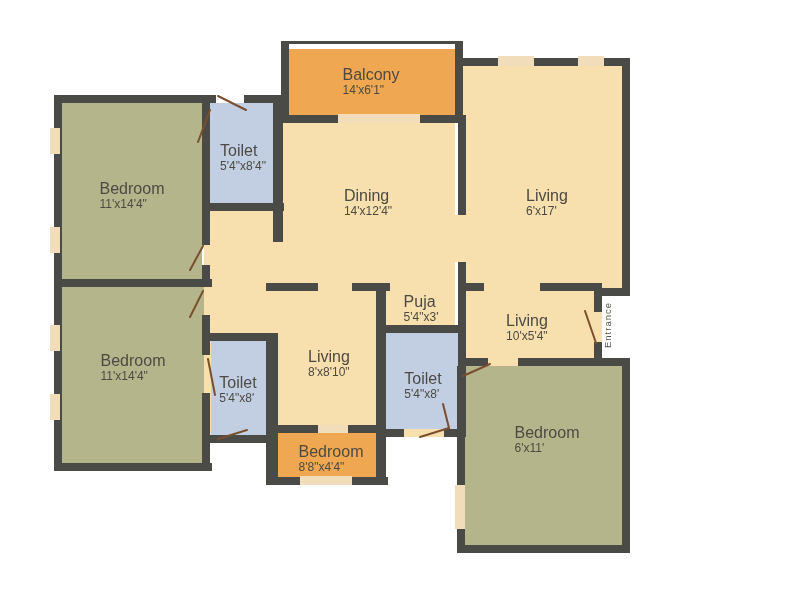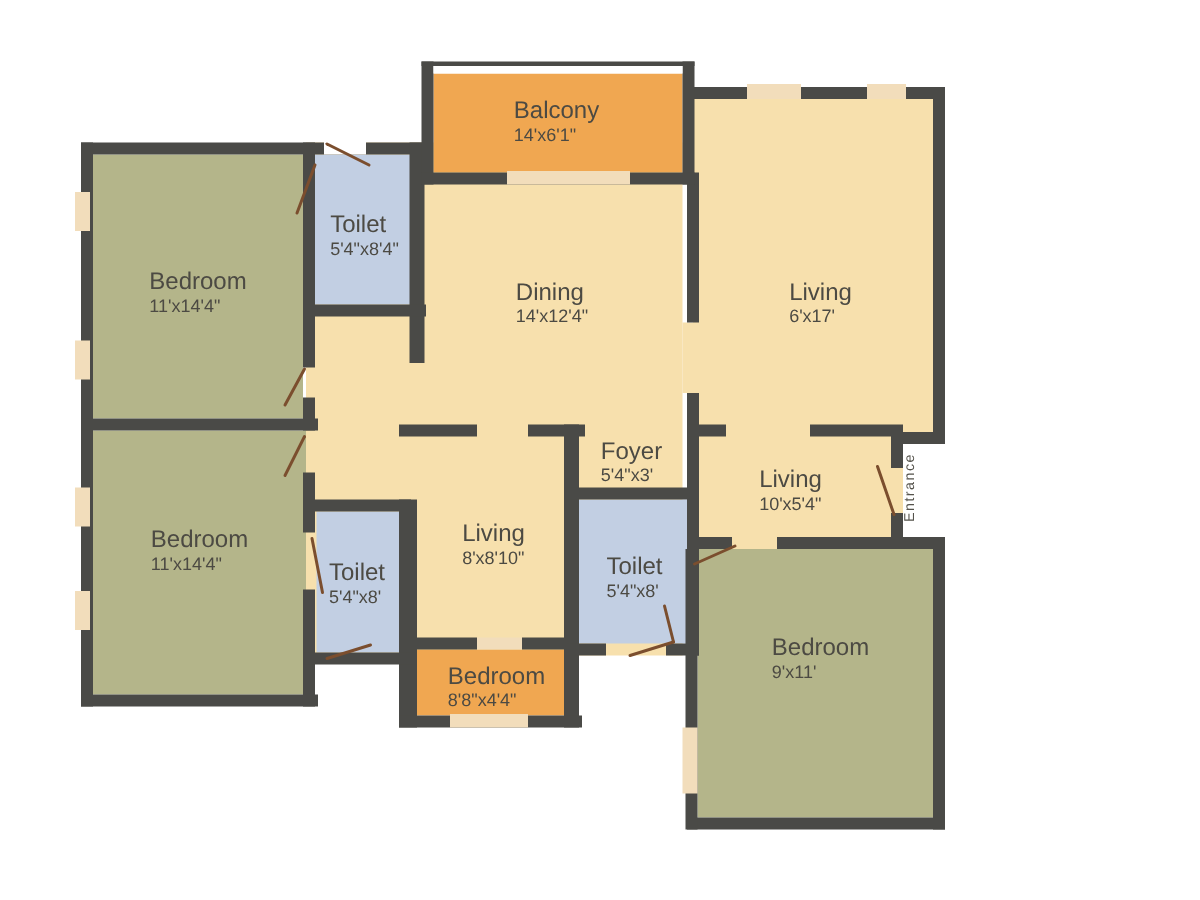--- a/index.html
+++ b/index.html
@@ -137,36 +137,36 @@
   </div>
   <div class="label" style="left:238px;top:390px">
     <div class="rname">Toilet</div>
     <div class="rdims">5'4"x8'</div>
   </div>
   <div class="label" style="left:329px;top:364px">
     <div class="rname">Living</div>
     <div class="rdims">8'x8'10"</div>
   </div>
   <div class="label" style="left:421px;top:309px">
-    <div class="rname">Foyer</div>
+    <div class="rname">Puja</div>
     <div class="rdims">5'4"x3'</div>
   </div>
   <div class="label" style="left:423px;top:386px">
     <div class="rname">Toilet</div>
     <div class="rdims">5'4"x8'</div>
   </div>
   <div class="label" style="left:527px;top:328px">
     <div class="rname">Living</div>
     <div class="rdims">10'x5'4"</div>
   </div>
   <div class="label" style="left:331px;top:459px">
     <div class="rname">Bedroom</div>
     <div class="rdims">8'8"x4'4"</div>
   </div>
   <div class="label" style="left:547px;top:440px">
     <div class="rname">Bedroom</div>
-    <div class="rdims">9'x11'</div>
+    <div class="rdims">6'x11'</div>
   </div>
   <div class="label vertical" style="left:608px;top:325px">
     <div class="rname">Entrance</div>
   </div>
 
 </div>
 
 </body></html>

